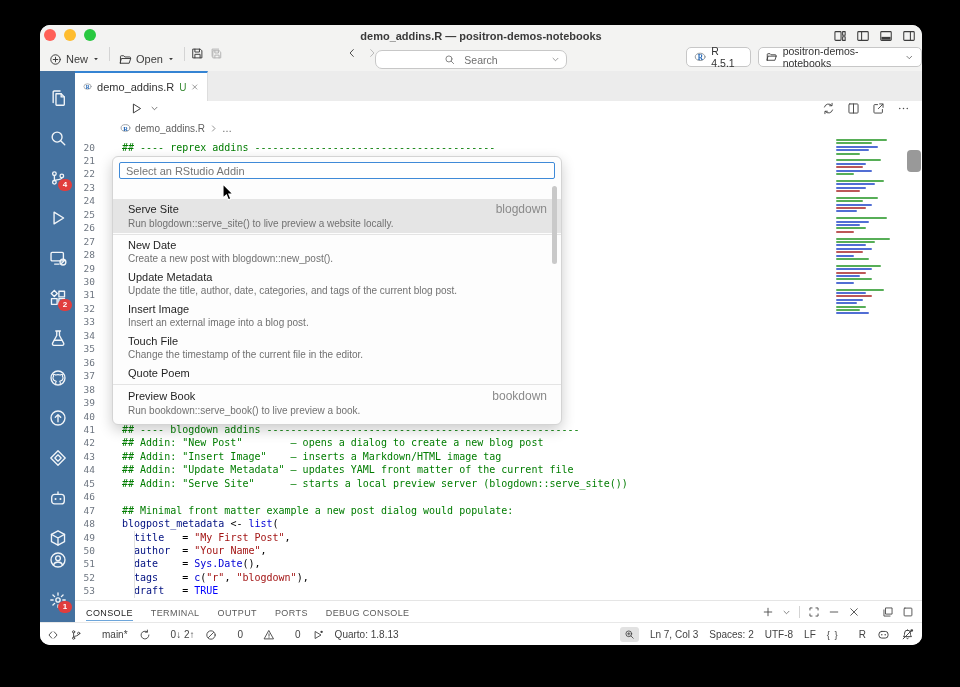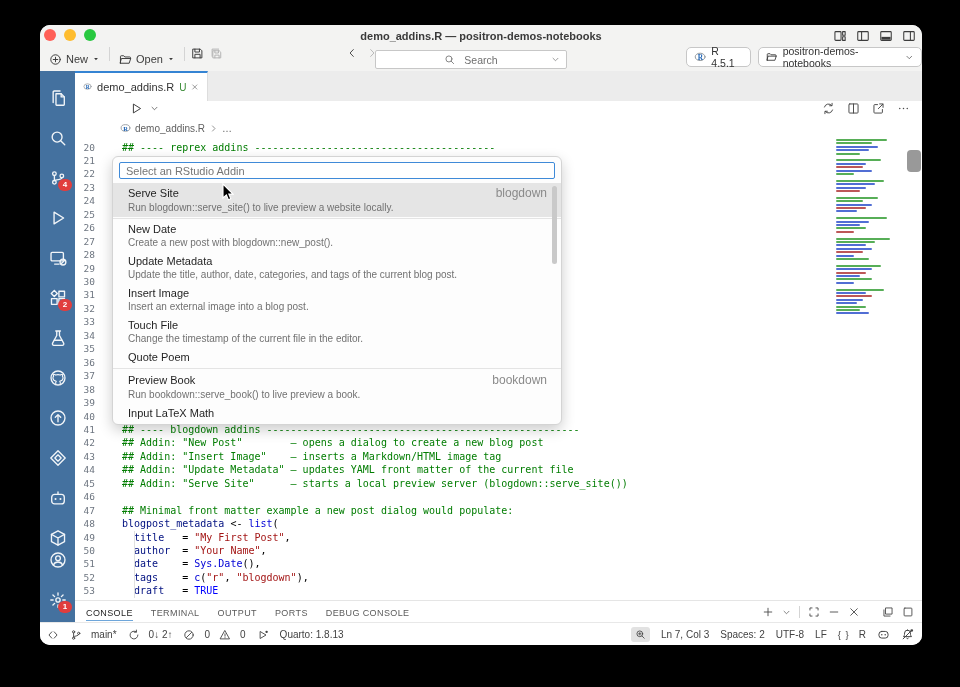--- a/index.html
+++ b/index.html
@@ -17,21 +17,21 @@
           font-size:11px;font-weight:bold;color:#3a3a3a;}
   .tb-icons{position:absolute;right:6px;top:0;height:22px;display:flex;align-items:center;gap:9px;color:#3c3c3c;}
   
   .toolbar{position:absolute;left:0;top:22px;width:100%;height:24px;background:#f3f3f2;
            border-bottom:1px solid #dcdcdc;font-size:11px;color:#3c3c3c;}
   .tgroup{position:absolute;top:0;height:24px;display:flex;gap:6px;}
   .tbtn{display:flex;align-items:center;gap:4px;padding:2px 3px;border-radius:4px;cursor:default;}
   .tsep{width:1px;height:14px;background:#d4d4d4;}
   .dim{color:#b3b3b3;}
   .searchbox{position:absolute;left:335px;top:3px;width:190px;height:17px;border:1px solid #c7c7c7;
-             border-radius:2px;background:#fff;display:flex;align-items:center;justify-content:center;
+             border-radius:7px;background:#fff;display:flex;align-items:center;justify-content:center;
              gap:9px;color:#6f6f6f;font-size:10.5px;}
   .searchbox .chev{position:absolute;right:6px;top:4px;}
   .pillbtn{height:18px;border:1px solid #c7c7c7;border-radius:5px;background:#fff;display:flex;
            align-items:center;gap:5px;padding:0 7px;font-size:10.5px;color:#333;}
   
   .abar{position:absolute;left:0;top:46px;width:35px;height:551px;background:#44719f;}
   .ab-top{position:absolute;top:7px;left:0;width:35px;}
   .ab-bottom{position:absolute;bottom:2px;left:0;width:35px;}
   .ab-item{position:relative;width:35px;height:40px;display:flex;align-items:center;justify-content:center;color:#fff;}
   .ab-item .ic{opacity:.93;}
@@ -67,41 +67,41 @@
   .vthumb{position:absolute;left:832px;top:13px;width:14px;height:22px;background:rgba(70,70,70,.55);border-radius:4px;}
   
   .qp{position:absolute;left:72px;top:131px;width:450px;height:269px;background:#fdfdfd;border:1px solid #d4d4d4;
       border-radius:6px;box-shadow:0 5px 14px rgba(0,0,0,.2);overflow:hidden;z-index:50;box-sizing:border-box;}
   .qp-input{position:absolute;left:6px;right:6px;top:5px;height:17px;border:1px solid #3f8ad8;border-radius:2px;
             background:#fff;font-size:11px;color:#333;padding:0 6px;outline:none;
             font-family:"Liberation Sans",sans-serif;box-sizing:border-box;}
   .qp-input::placeholder{color:#767676;}
   .qp-list{position:absolute;left:0;right:0;top:26px;bottom:0;overflow:hidden;}
   .qp-item{position:relative;padding:3px 14px 4px 15px;}
-  .qp-item.sel{background:#e5e5e5;}
+  .qp-item.sel{background:#e5e5e5;margin-top:16px;}
   .qp-lrow{display:flex;align-items:baseline;}
   .qp-label{font-size:11px;color:#1f1f1f;flex:0 0 auto;}
   .qp-badge{margin-left:auto;font-size:12px;color:#8a8a8a;}
   .qp-desc{font-size:10px;color:#717171;margin-top:2px;}
   .qp-sep{height:1px;background:#e4e4e4;margin:1px 0;}
   .qp-scroll{position:absolute;right:4px;top:29px;width:5px;height:78px;background:#c9c9c9;border-radius:3px;}
   .cursor{position:absolute;left:182px;top:158px;z-index:60;}
   
   .panel{position:absolute;left:35px;top:575px;right:0;height:22px;background:#fff;border-top:1px solid #e5e5e5;padding-left:44px;}
   .ptabs{position:absolute;left:11px;top:0;height:22px;display:flex;align-items:center;gap:18px;}
   .ptab{font-size:9px;letter-spacing:.4px;color:#5a5a5a;padding:4px 0 2px 0;border-bottom:1.5px solid transparent;}
   .ptab.active{color:#1f1f1f;border-bottom-color:#6ea6da;}
   .pacts{position:absolute;right:8px;top:0;height:22px;display:flex;align-items:center;gap:8px;color:#4a4a4a;}
   .pacts .tsep{height:12px;}
   .pacts .gap{width:6px;}
   
   .status{position:absolute;left:0;top:597px;right:0;height:23px;background:#fff;border-top:1px solid #e8e8e8;
           font-size:10px;color:#424242;}
   .sgroup{position:absolute;top:0;height:23px;display:flex;align-items:center;gap:11px;}
-  .sb-item{display:flex;align-items:center;gap:9px;justify-content:center;}
+  .sb-item{display:flex;align-items:center;gap:20px;justify-content:center;}
   .zoombox{background:#e2e2e2;border-radius:3px;padding:2px 4px;display:flex;align-items:center;}
   .braces{font-size:9.5px;letter-spacing:1px;}
   
   .ic{display:inline-block;width:16px;height:16px;line-height:0;}
   .ic svg{width:100%;height:100%;}
   .i10{width:10px;height:10px;} .i11{width:11px;height:11px;} .i12{width:12px;height:12px;}
   .i13{width:13px;height:13px;} .i14{width:14px;height:14px;} .i18{width:18px;height:18px;}
   .i8{width:8px;height:8px;} .i9{width:9px;height:9px;}
 </style>
 </head>

